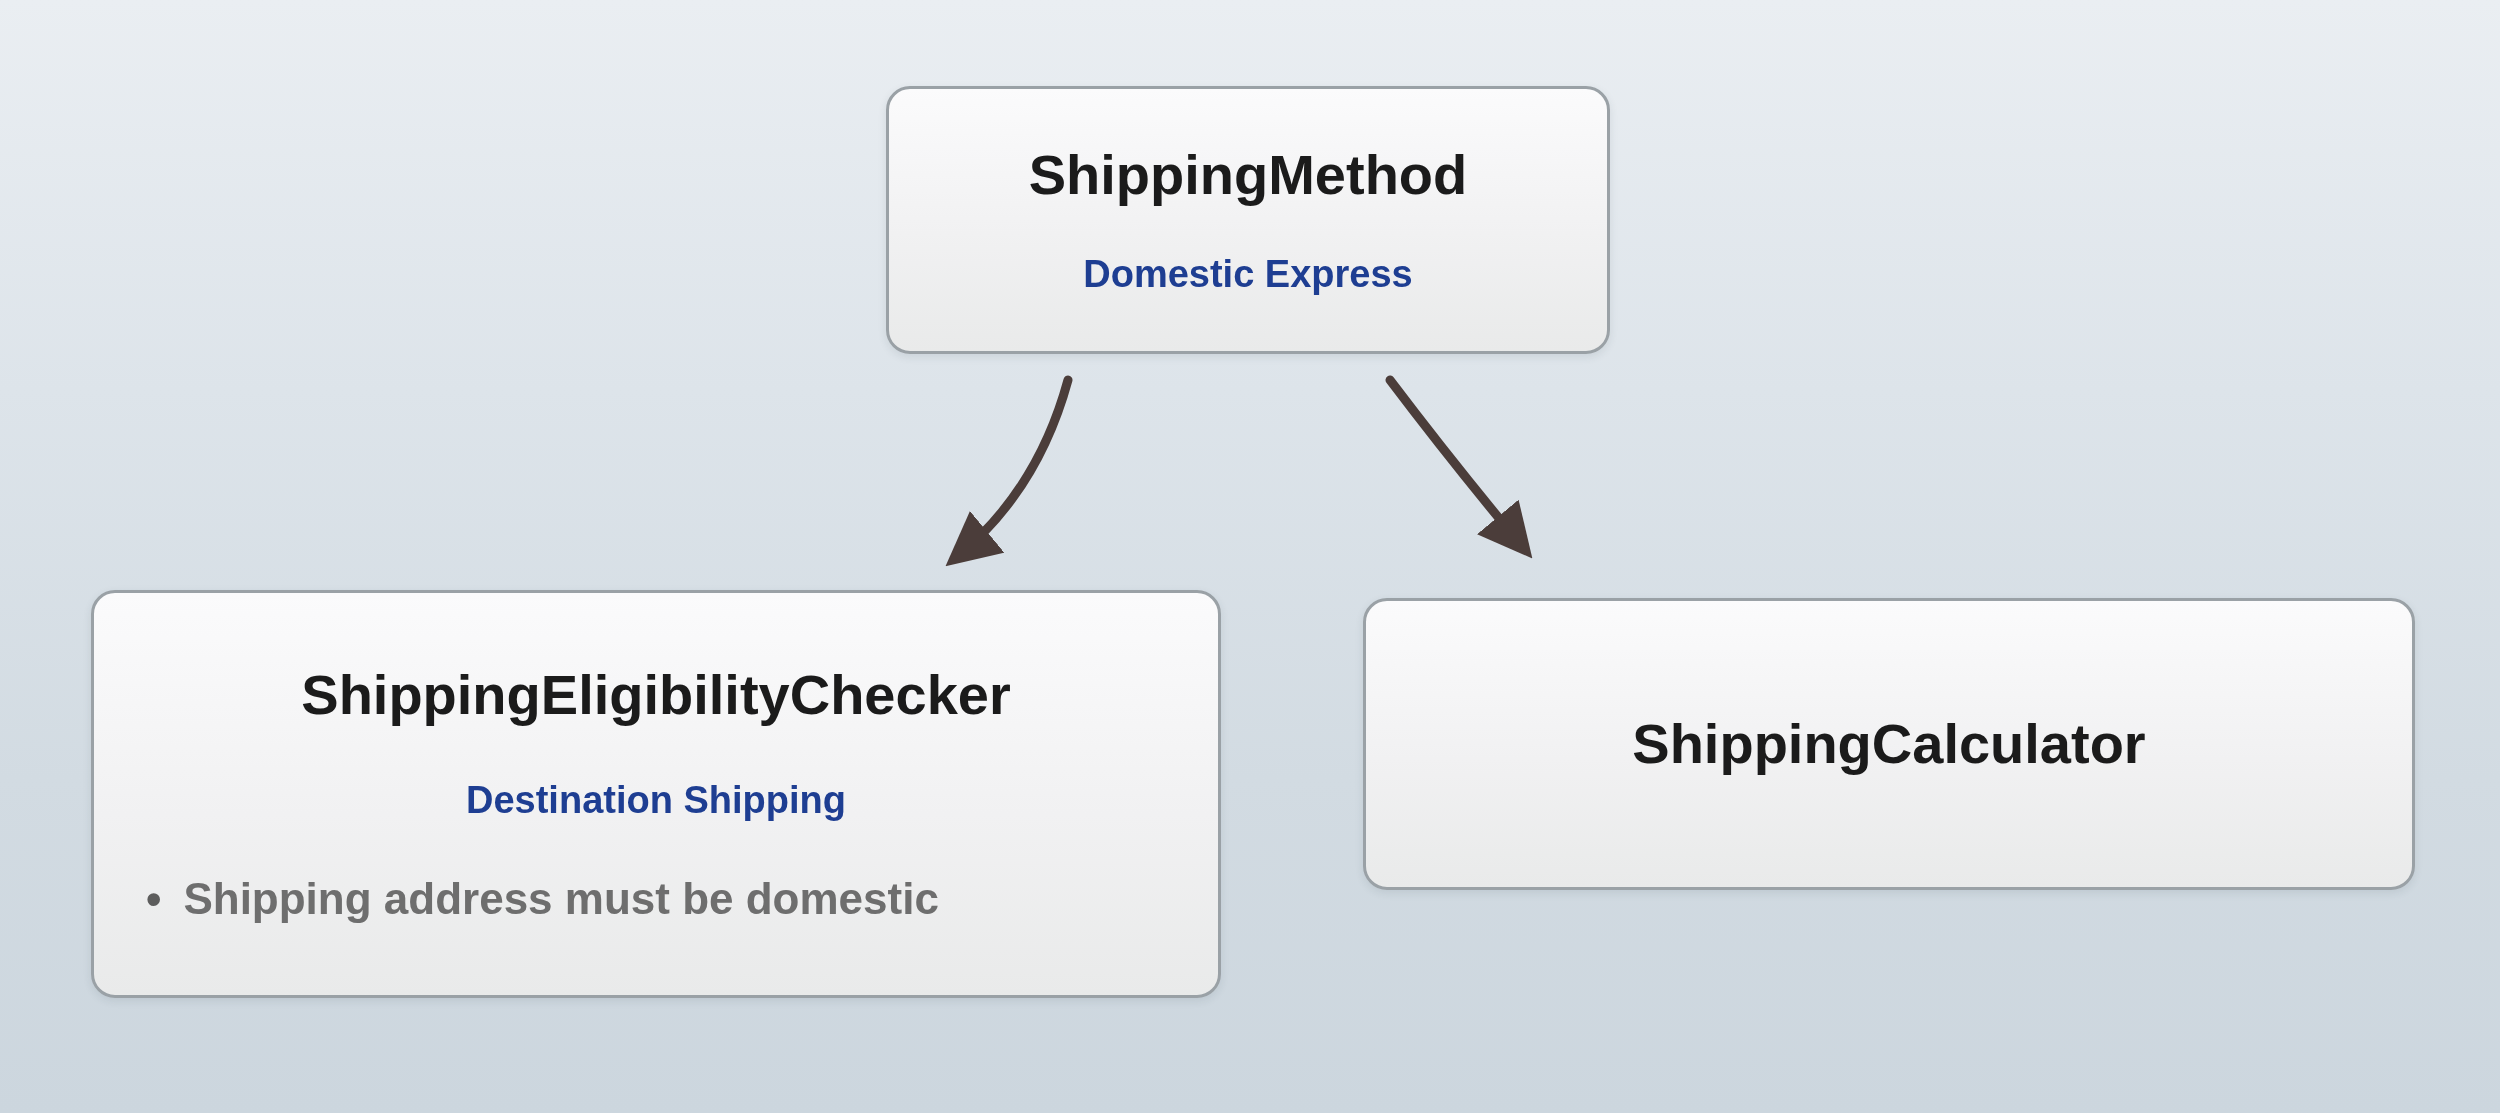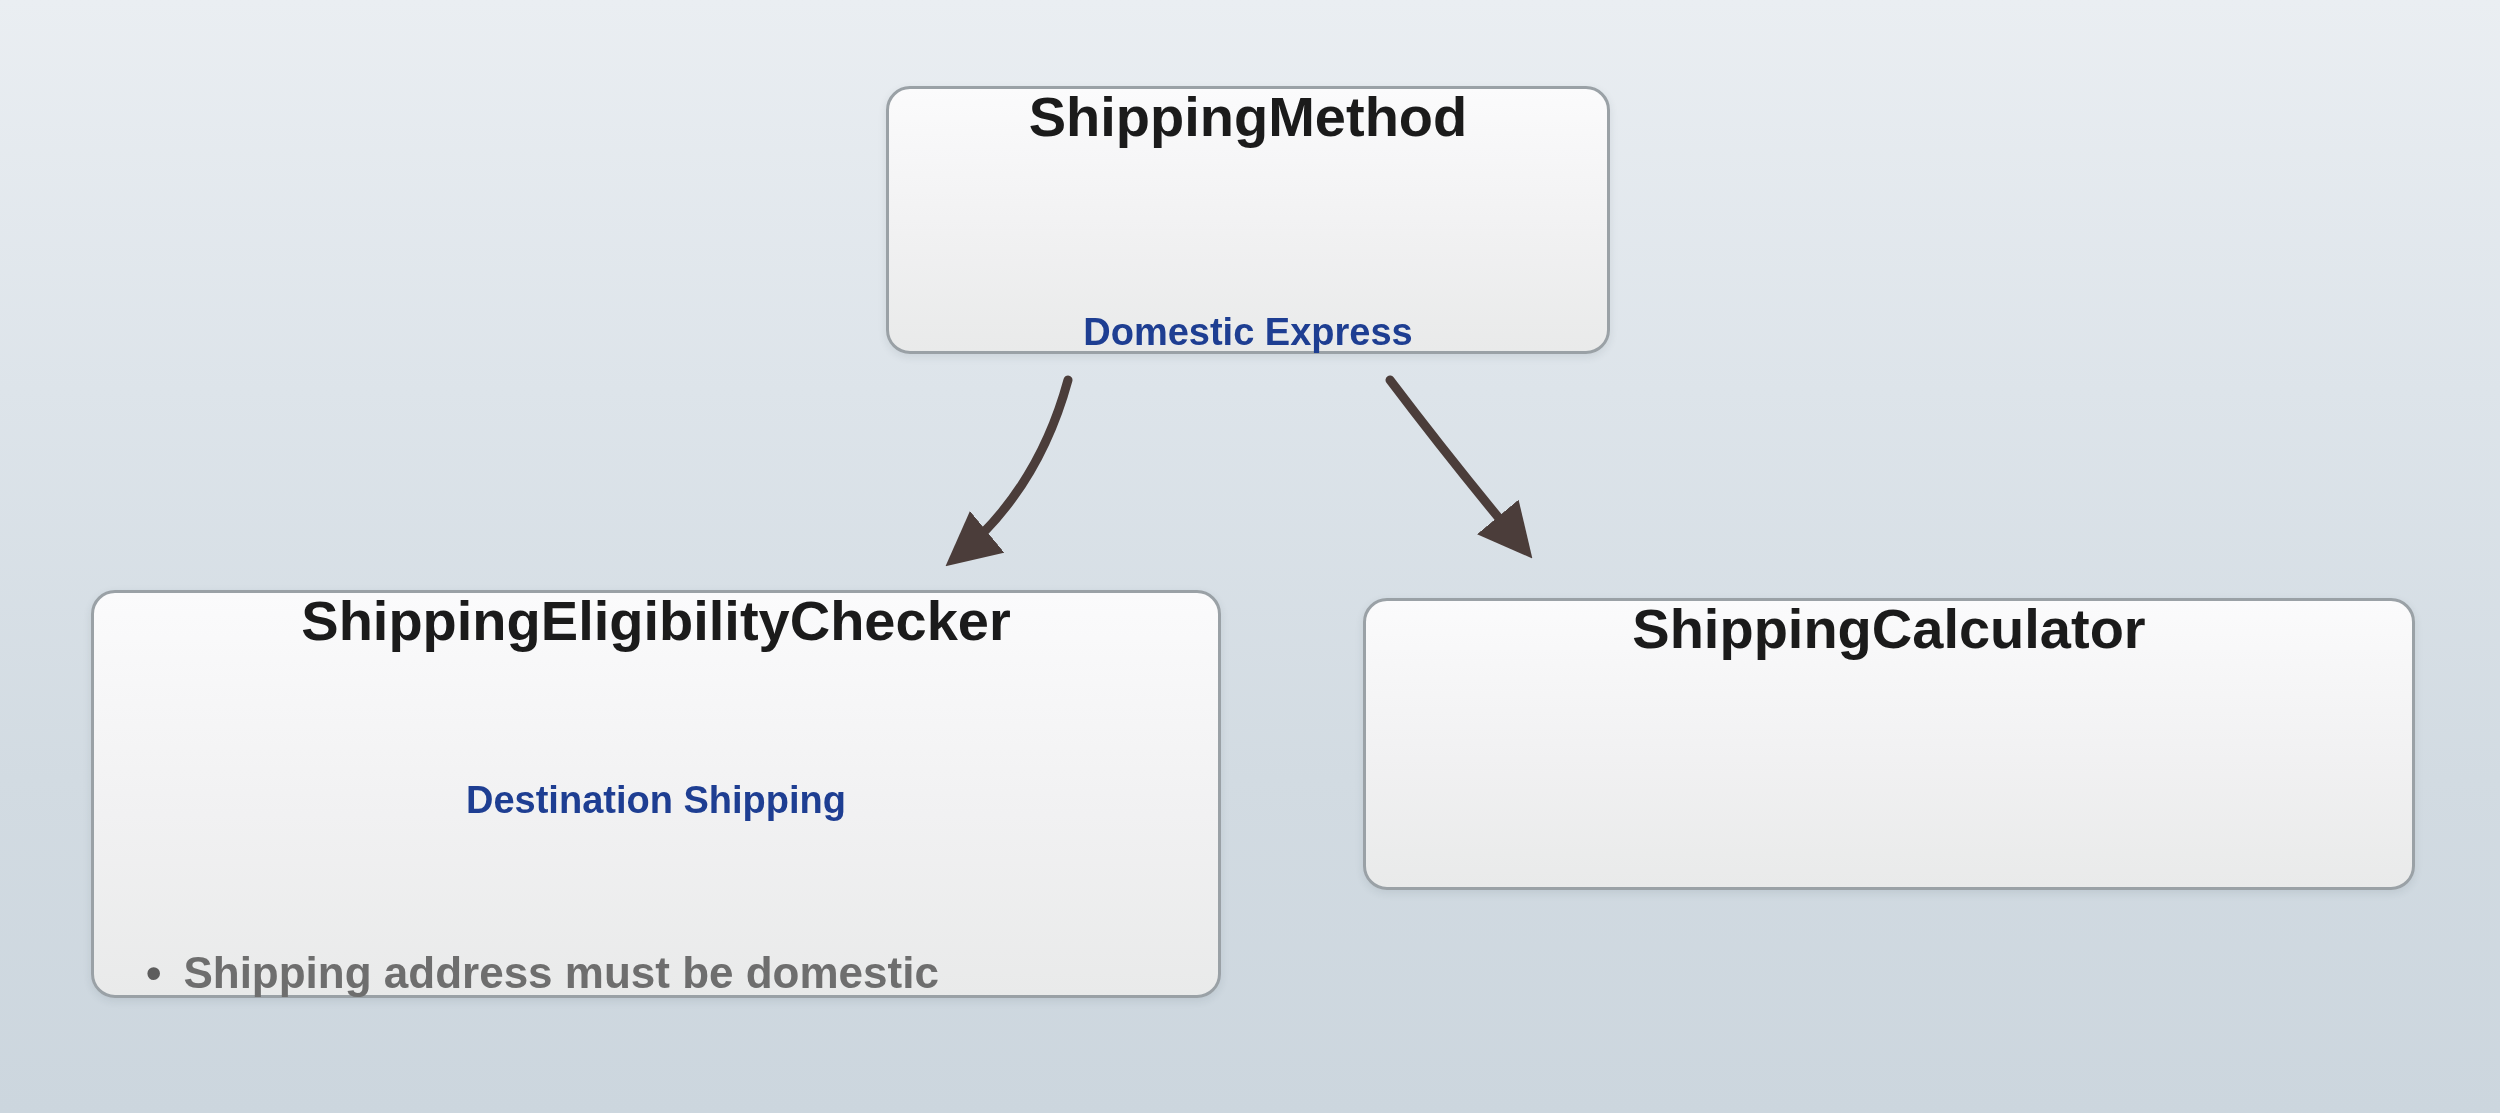--- a/index.html
+++ b/index.html
@@ -35,35 +35,35 @@
   .node {
     position: absolute;
     box-sizing: border-box;
     background: linear-gradient(180deg, #fbfbfc 0%, #f1f1f2 55%, #e9eaea 100%);
     border: 3px solid #9aa1a6;
     border-radius: 24px;
     box-shadow: 0 3px 8px rgba(40, 55, 70, 0.10);
     display: flex;
     flex-direction: column;
     align-items: center;
-    justify-content: space-between;
+    justify-content: center;
   }
   .node-top {
     left: 886px;
     top: 86px;
     width: 724px;
     height: 268px;
     gap: 52px;
   }
   .node-left {
     left: 91px;
     top: 590px;
     width: 1130px;
     height: 408px;
-    gap: 44px;
+    gap: 58px;
   }
   .node-right {
     left: 1363px;
     top: 598px;
     width: 1052px;
     height: 292px;
     gap: 80px;
   }
   .node-title {
     font-size: 56px;

